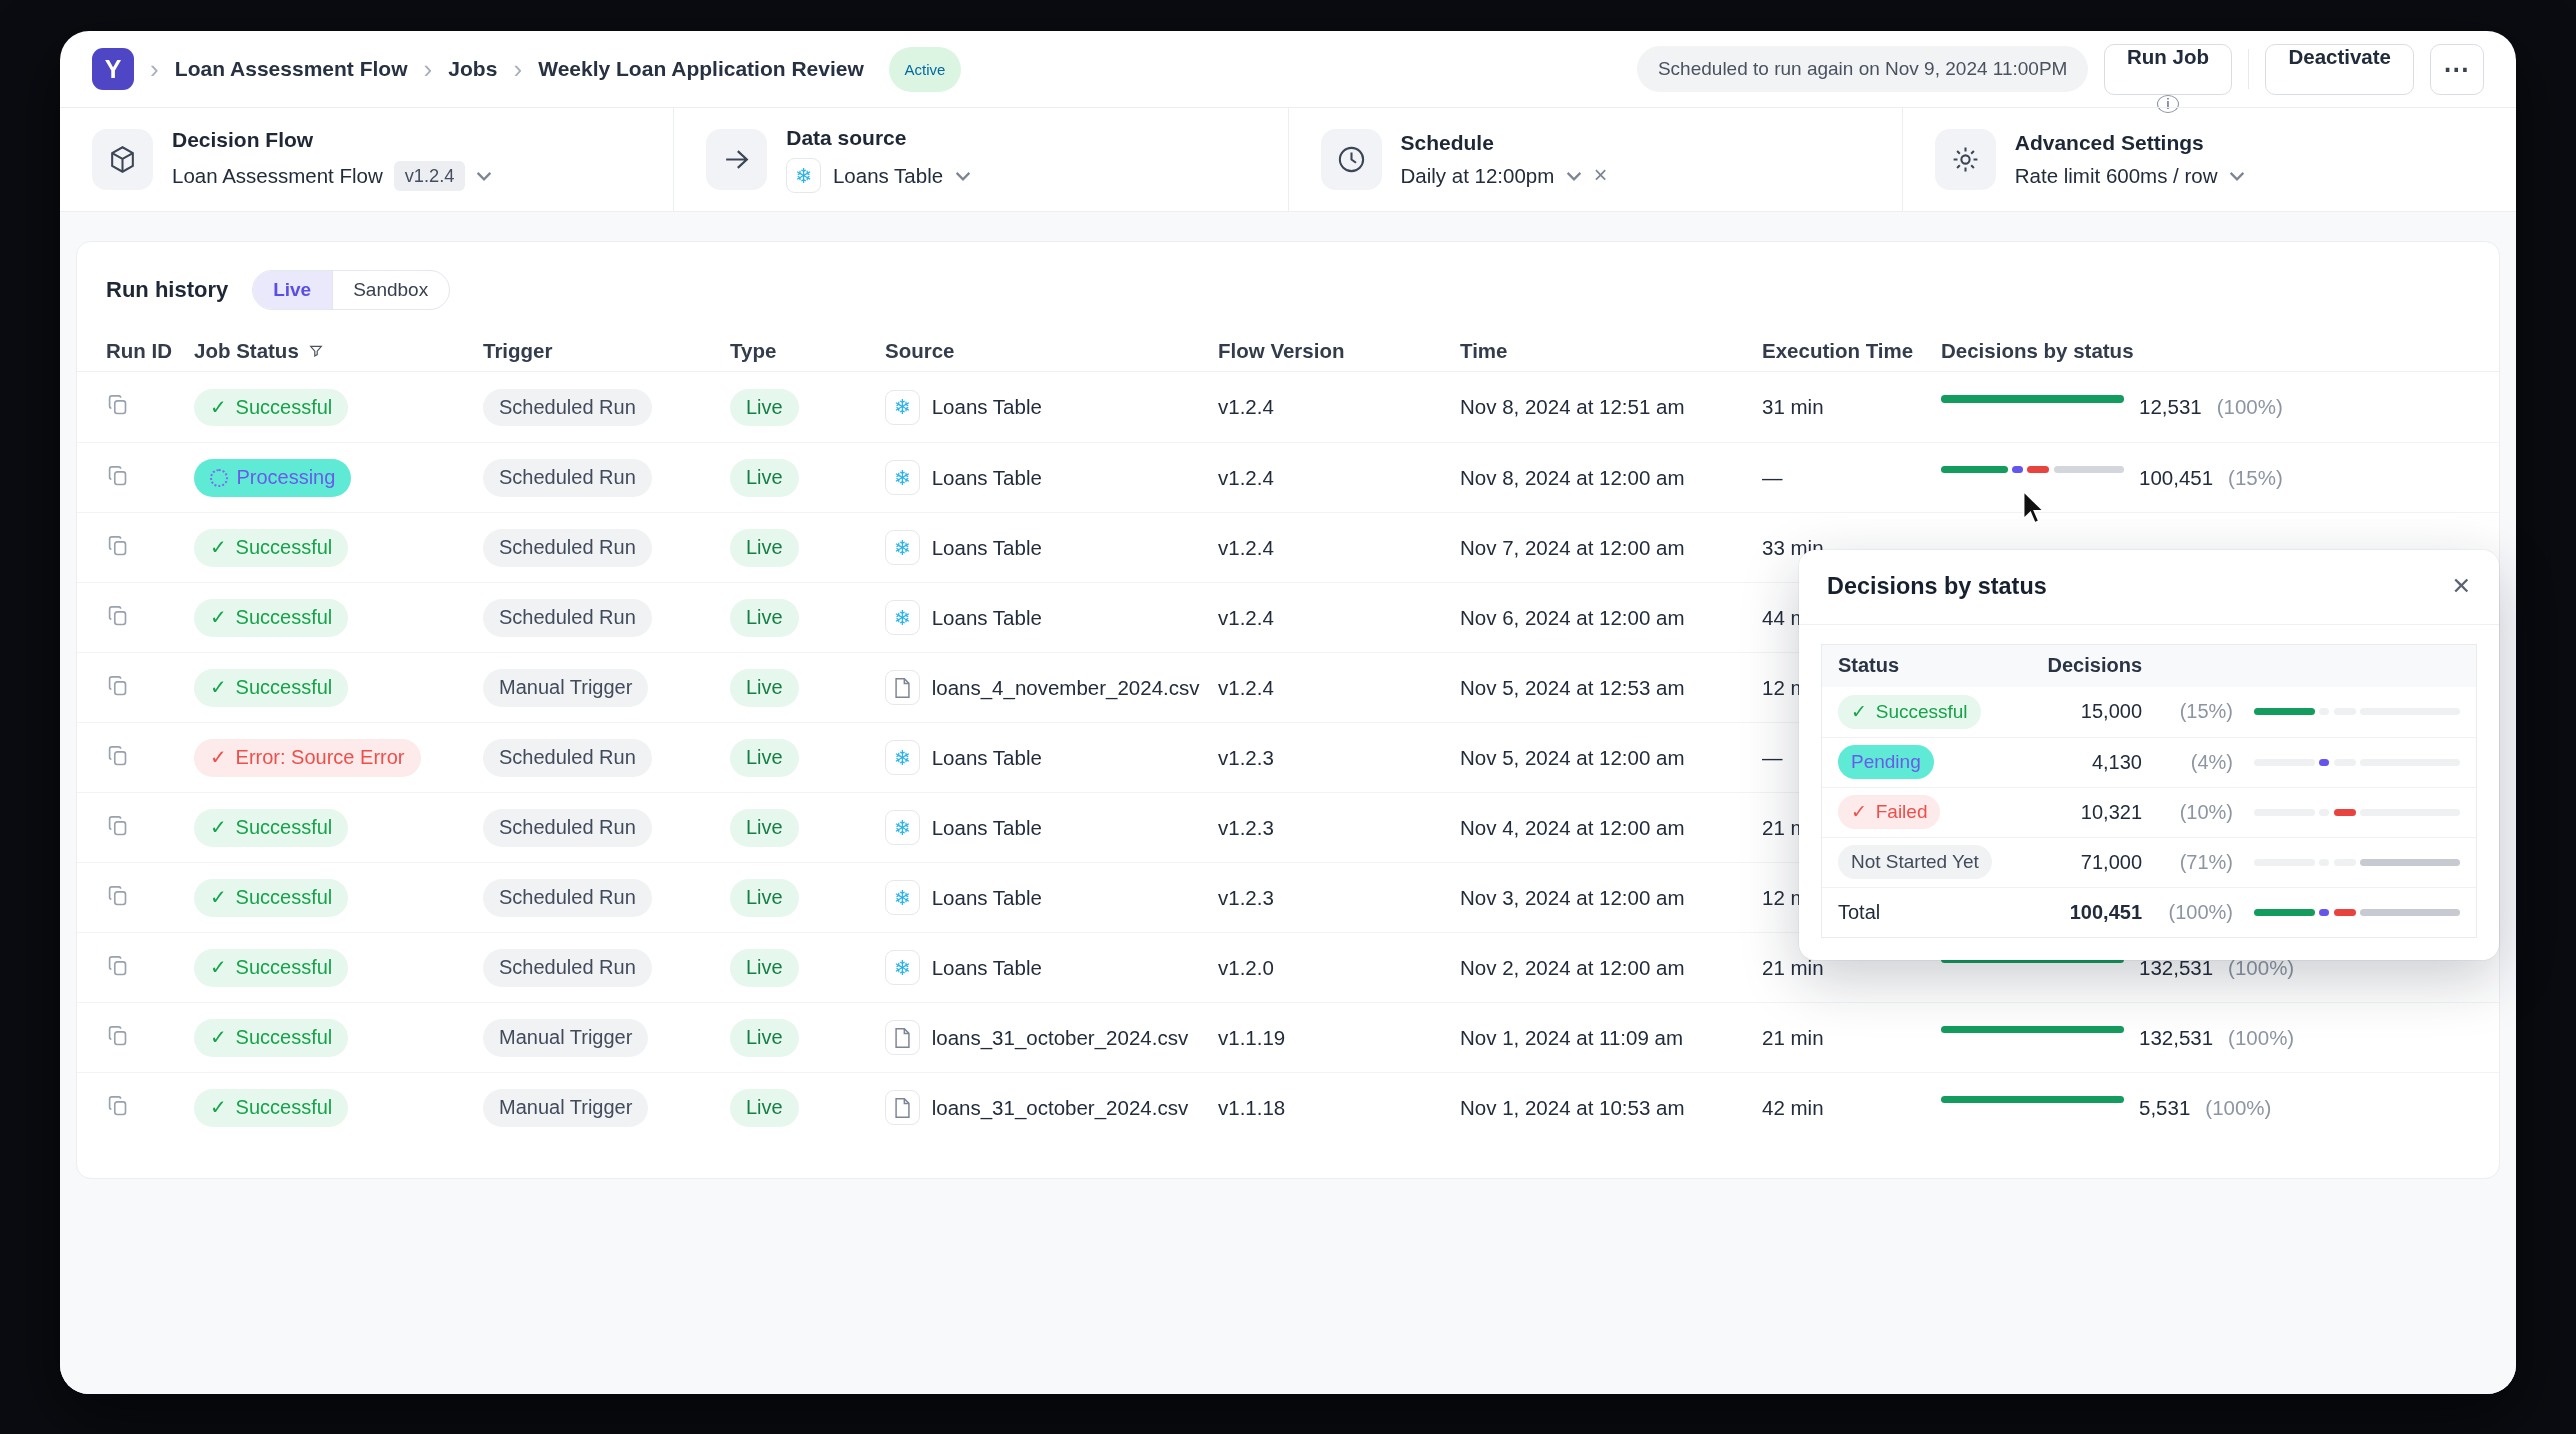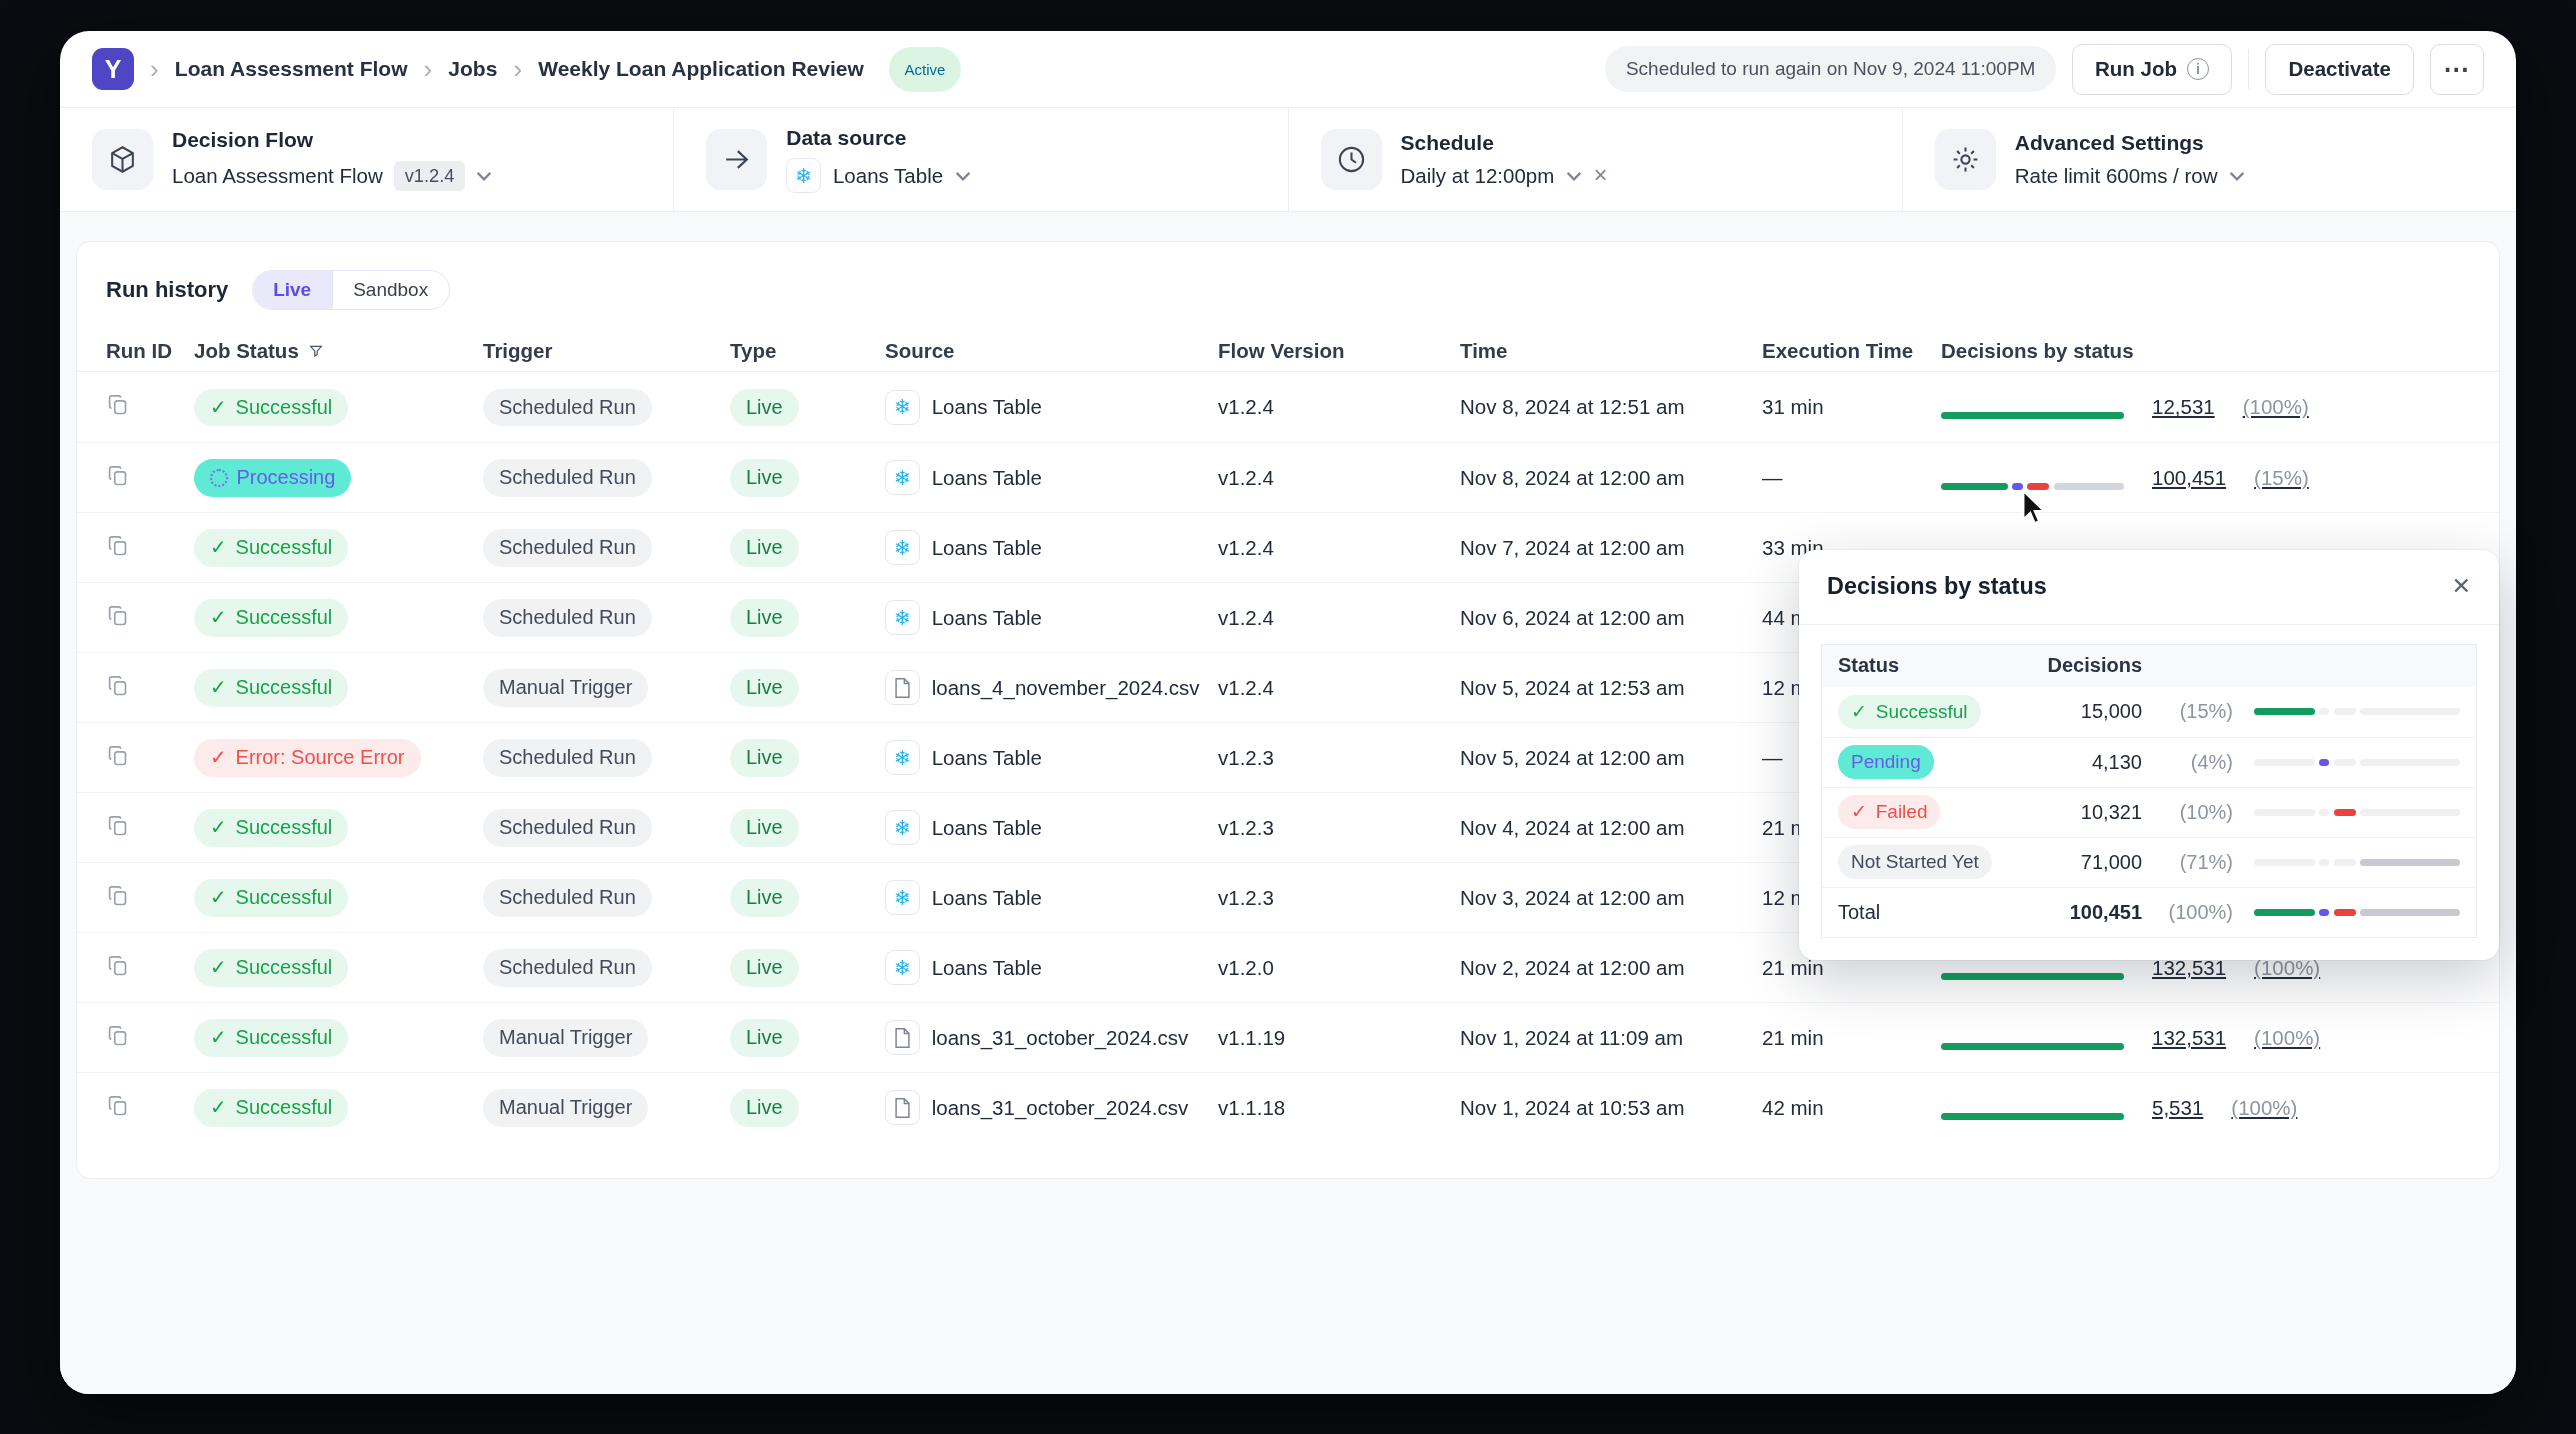--- a/index.html
+++ b/index.html
@@ -19,21 +19,21 @@
   }
   
   .topbar { height: 76px; flex: 0 0 76px; display: flex; align-items: center; justify-content: space-between; padding: 0 32px; }
   .topbar-left { display: flex; align-items: center; gap: 14.6px; }
   .logo { width: 42px; height: 42px; border-radius: 11px; background: #4f46c5; color: #fff; display: flex; align-items: center; justify-content: center; font-size: 25px; font-weight: 700; }
   .crumb-sep { color: #a8afbc; font-size: 26px; font-weight: 400; margin: 0 1.5px; }
   .crumb { font-size: 21px; font-weight: 700; color: #273142; }
   .active-badge { background: #dcf5e3; color: #0369a1; font-size: 15px; font-weight: 500; padding: 14px 16px; border-radius: 731px; margin-left: 10.2px; }
   .topbar-right { display: flex; align-items: center; gap: 16px; }
   .schedule-pill { background: #f2f3f5; color: #4a5260; font-size: 19px; padding: 12.4px 20.5px; border-radius: 731px; }
-  .btn { border: 1.5px solid #d9dce1; border-radius: 10.2px; background: #fff; font-size: 20.5px; font-weight: 600; color: #222b3b; padding: 0 22px; height: 51px; display: inline-flex; align-items: center; gap: 10px; }
+  .btn { border: 1.5px solid #d9dce1; border-radius: 10.2px; background: #fff; font-size: 20.5px; font-weight: 600; color: #222b3b; padding: 0 22px; height: 51px; display: inline-flex; align-items: center; gap: 26px; flex-direction: column; }
   .info-icon { width: 22px; height: 22px; border: 1.8px solid #8a92a0; border-radius: 50%; color: #8a92a0; font-size: 14px; font-weight: 700; display: flex; align-items: center; justify-content: center; font-style: normal; }
   .tb-divider { width: 1.5px; height: 40px; background: #e7e9ed; }
   .more-btn { width: 54px; justify-content: center; padding: 0; font-size: 26px; letter-spacing: 1.5px; color: #39414f; }
   
   .cards-row { display: flex; border-top: 1.5px solid #eceef1; border-bottom: 1.5px solid #eceef1; flex: 0 0 102px; }
   .card { flex: 1; display: flex; align-items: center; gap: 19px; padding: 17.6px 32px; }
   .card + .card { border-left: 1.5px solid #eceef1; }
   .card-icon-box { width: 61px; height: 61px; border-radius: 14.6px; background: #f2f3f6; display: flex; align-items: center; justify-content: center; flex: 0 0 61px; color: #3c4657; }
   .card-title { font-size: 21px; font-weight: 700; color: #1e2736; margin-bottom: 8.8px; }
   .card-sub { display: flex; align-items: center; gap: 11.7px; font-size: 20.5px; color: #232c3c; }
@@ -56,21 +56,21 @@
   .trow { height: 70px; font-size: 20.5px; color: #232c3c; }
   .trow + .trow { border-top: 1.5px solid #f2f3f6; }
   .badge { border-radius: 731px; padding: 7.3px 16px; font-size: 20px; font-weight: 500; display: inline-flex; align-items: center; gap: 8.8px; line-height: 1.15; }
   .badge.success { background: #e6f7ee; color: #17a34a; }
   .badge.processing { background: #5eead4; color: #6b5aea; }
   .badge.error { background: #fdeaea; color: #ef4f4a; }
   .badge.neutral { background: #f1f2f4; color: #414b5c; }
   .badge.live { background: #e6f7ee; color: #177e45; }
   .spinner { width: 17.6px; height: 17.6px; border: 2.9px dotted #7a6cf0; border-radius: 50%; display: inline-block; }
   .src-cell { display: flex; align-items: center; gap: 11.7px; }
-  .dec-cell { display: flex; align-items: flex-end; gap: 28px; text-decoration: underline; }
+  .dec-cell { display: flex; align-items: flex-start; gap: 15px; }
   .bar { width: 183px; height: 7.3px; display: flex; gap: 4.4px; flex: 0 0 183px; }
   .bar-seg { height: 100%; border-radius: 3.7px; }
   .dec-count { font-weight: 500; color: #222b3b; }
   .dec-pct { color: #8d95a3; }
   .copy-btn { display: inline-flex; color: #99a1ad; }
   
   .popup { position: absolute; left: 1799px; top: 550px; width: 700px; background: #fff; border-radius: 16px; z-index: 50;
     box-shadow: 0 19px 59px rgba(20,28,45,.22), 0 0 0 0.7px rgba(20,28,45,.05); }
   .popup-head { display: flex; justify-content: space-between; align-items: center; padding: 23.4px 28px; border-bottom: 1.5px solid #eef0f3; }
   .popup-title { font-size: 23.4px; font-weight: 700; color: #17202f; }

